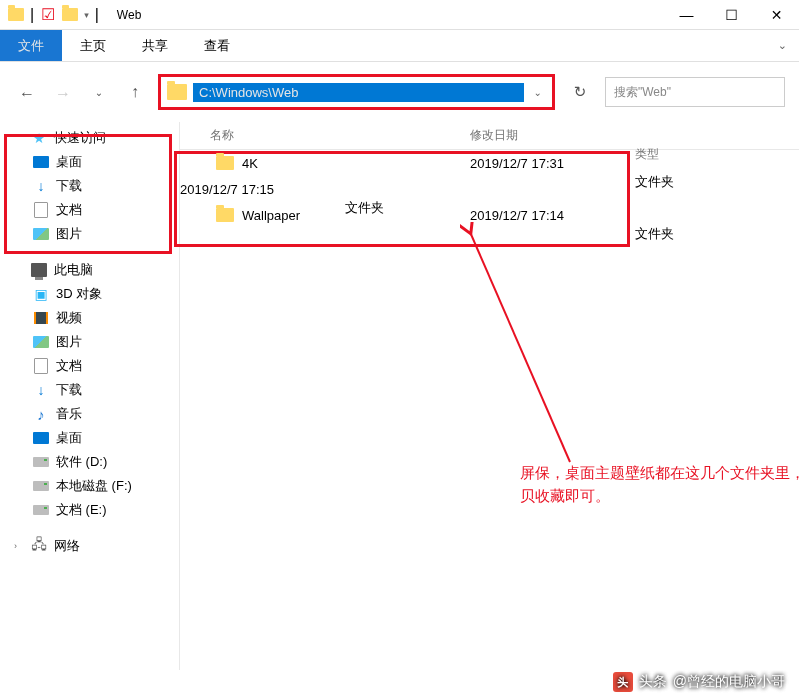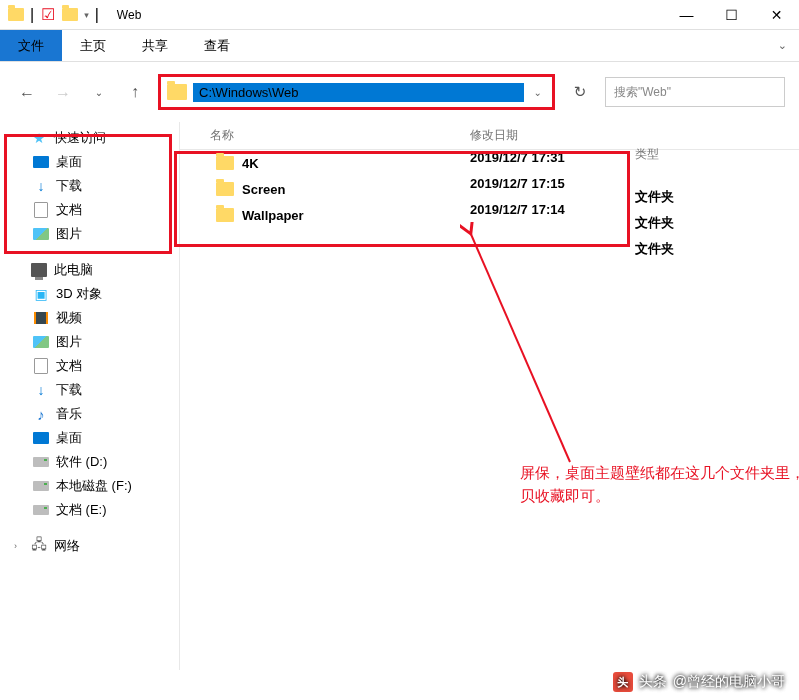--- a/index.html
+++ b/index.html
@@ -10,32 +10,32 @@
     .qat { display: flex; align-items: center; gap: 6px; padding: 0 8px; }
     .qat-icon { width: 16px; height: 16px; display: flex; align-items: center; justify-content: center; }
     .folder-mini { width: 16px; height: 13px; background: #ffd966; border-radius: 1px; position: relative; }
     .folder-mini::before { content: ''; position: absolute; top: -3px; left: 0; width: 7px; height: 3px; background: #ffd966; border-radius: 1px 1px 0 0; }
     .title-text { flex: 1; padding-left: 10px; font-size: 12px; }
     .win-controls { display: flex; }
     .win-btn { width: 45px; height: 30px; display: flex; align-items: center; justify-content: center; font-size: 14px; }
     
     
     .ribbon { height: 32px; background: #fff; display: flex; align-items: center; border-bottom: 1px solid #e0e0e0; }
-    .ribbon-file { background: #1976d2; color: #000000; padding: 6px 18px; font-size: 13px; height: 100%; display: flex; align-items: center; }
+    .ribbon-file { background: #1976d2; color: #e5e5e5; padding: 6px 18px; font-size: 13px; height: 100%; display: flex; align-items: center; }
     .ribbon-tab { padding: 6px 18px; font-size: 13px; height: 100%; display: flex; align-items: center; }
     .ribbon-expand { margin-left: auto; padding: 0 12px; font-size: 11px; color: #666; }
     
     
     .nav-bar { height: 60px; display: flex; align-items: center; padding: 0 14px; gap: 10px; }
     .nav-arrow { width: 26px; height: 26px; display: flex; align-items: center; justify-content: center; font-size: 16px; color: #555; }
     .nav-arrow.disabled { color: #ccc; }
     .address-wrap { flex: 1; display: flex; align-items: center; border: 3px solid #e81123; height: 36px; }
     .address-folder { width: 20px; height: 16px; background: #ffd966; margin: 0 6px; border-radius: 1px; position: relative; }
     .address-folder::before { content: ''; position: absolute; top: -3px; left: 0; width: 8px; height: 3px; background: #ffd966; border-radius: 1px 1px 0 0; }
-    .address-text { flex: 1; background: #0078d4; color: #000000; padding: 2px 6px; font-size: 13px; }
+    .address-text { flex: 1; background: #0078d4; color: #e5e5e5; padding: 2px 6px; font-size: 13px; }
     .address-dd { padding: 0 10px; color: #666; font-size: 10px; }
     .refresh-btn { width: 30px; height: 30px; display: flex; align-items: center; justify-content: center; font-size: 15px; color: #555; }
     .search-box { width: 180px; height: 30px; border: 1px solid #ccc; display: flex; align-items: center; padding: 0 8px; font-size: 12px; color: #888; }
     
     
     .content { display: flex; height: calc(100% - 152px); }
     
     
     .sidebar { width: 180px; border-right: 1px solid #e8e8e8; padding: 4px 0; overflow-y: auto; font-size: 13px; }
     .tree-item { display: flex; align-items: center; height: 24px; padding-left: 14px; gap: 6px; cursor: default; }
@@ -59,21 +59,21 @@
     .ic-drive.c::before { content: ''; position: absolute; top: -4px; left: 2px; width: 6px; height: 6px; background: #0078d4; border-radius: 1px; }
     .ic-network { color: #555; font-size: 14px; }
     
     
     .file-area { flex: 1; position: relative; }
     .col-headers { display: flex; height: 28px; align-items: center; border-bottom: 1px solid #e8e8e8; font-size: 12px; color: #737373; }
     .col-name { width: 290px; padding-left: 30px; }
     .col-date { width: 165px; }
     .col-type { flex: 1; margin-top: 38px; }
     .file-rows { position: relative; }
-    .file-row { display: flex; height: 26px; font-size: 13px; font-weight: bold; }
+    .file-row { display: flex; height: 26px; align-items: center; font-size: 13px; }
     .file-row .col-name { display: flex; align-items: center; gap: 8px; padding-left: 36px; }
     .row-folder { width: 18px; height: 14px; background: #ffd966; border-radius: 1px; position: relative; }
     .row-folder::before { content: ''; position: absolute; top: -3px; left: 0; width: 8px; height: 3px; background: #ffd966; border-radius: 1px 1px 0 0; }
     
     
     .anno-box { position: absolute; border: 3px solid #e81123; pointer-events: none; }
     .anno-rows { top: 1px; left: -6px; width: 456px; height: 96px; }
     .anno-sidebar { position: absolute; top: 134px; left: 4px; width: 168px; height: 120px; border: 3px solid #e81123; pointer-events: none; }
     .anno-text { position: absolute; top: 340px; left: 340px; color: #e81123; font-size: 15px; line-height: 1.5; width: 300px; }
     .arrow-svg { position: absolute; top: 100px; left: 280px; pointer-events: none; }
@@ -239,24 +239,20 @@
       <div class="anno-box anno-rows"></div>
       <div class="file-row">
         <div class="col-name">
             <span class="row-folder"></span>
             <span>4K</span>
           </div>
         <div class="col-date">2019/12/7 17:31</div>
         <div class="col-type">文件夹</div>
       </div>
       <div class="file-row">
-        <div class="col-name">
-            <span class="row-folder"></span>
-            <span>Screen</span>
-          </div>
         <div class="col-date">2019/12/7 17:15</div>
         <div class="col-type">文件夹</div>
       </div>
       <div class="file-row">
         <div class="col-name">
             <span class="row-folder"></span>
             <span>Wallpaper</span>
           </div>
         <div class="col-date">2019/12/7 17:14</div>
         <div class="col-type">文件夹</div>

